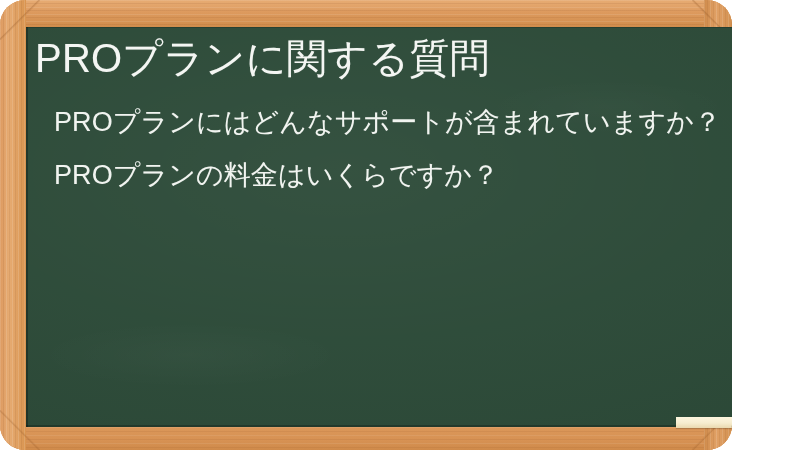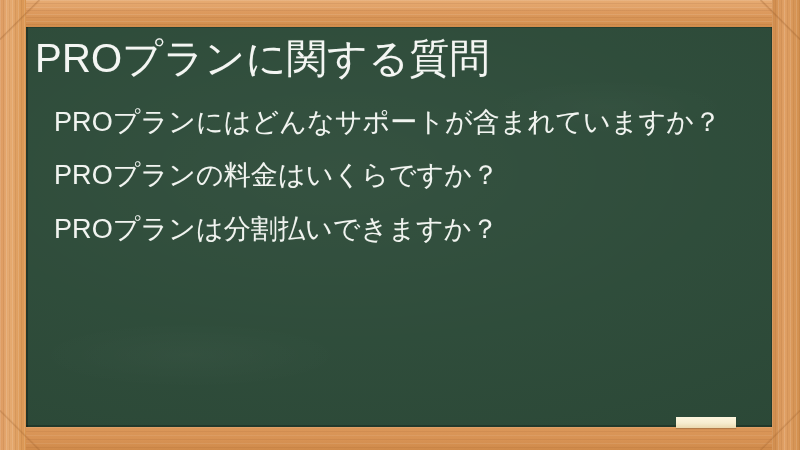--- a/index.html
+++ b/index.html
@@ -8,24 +8,25 @@
     padding: 0;
     background: #ffffff;
   }
   body {
     font-family: "Liberation Sans", "DejaVu Sans", sans-serif;
   }
 
   
   .slide {
     position: relative;
-    width: 800px;
+    width: 732px;
     height: 450px;
     overflow: hidden;
     box-sizing: border-box;
+    border-radius: 25px;
   }
 
   
   .frame-wood {
     position: absolute;
     inset: 0;
     background: #d8934f;
   }
 
   
@@ -222,21 +223,20 @@
   </div>
 
   <div class="board">
     <div class="board-inner">
 
       <div class="title">PROプランに関する質問</div>
 
       <ul class="qa-list">
         <li class="qa-item">PROプランにはどんなサポートが含まれていますか？</li>
         <li class="qa-item">PROプランの料金はいくらですか？</li>
-        <li class="qa-item">PROプランは分割払いできますか？</li>
       </ul>
 
     </div>
   </div>
 
   <div class="chalk"></div>
 
 </div>
 
 </body></html>

